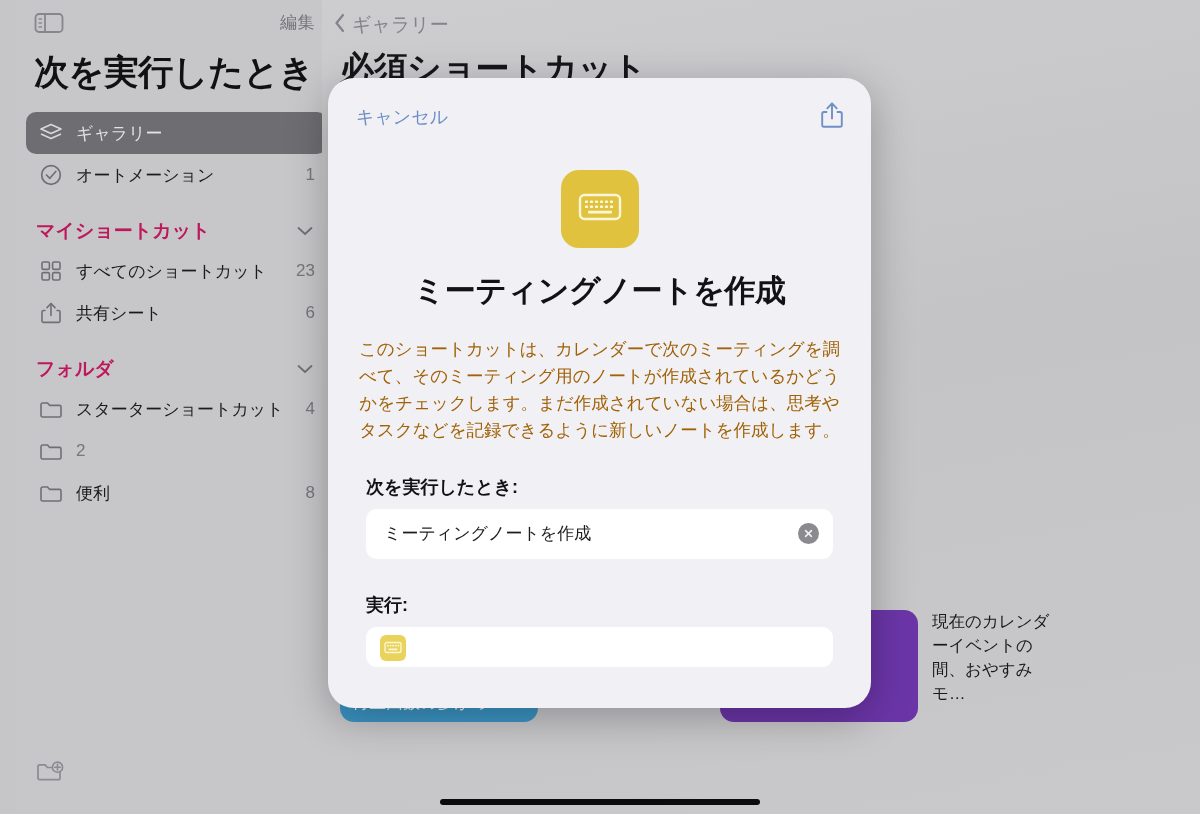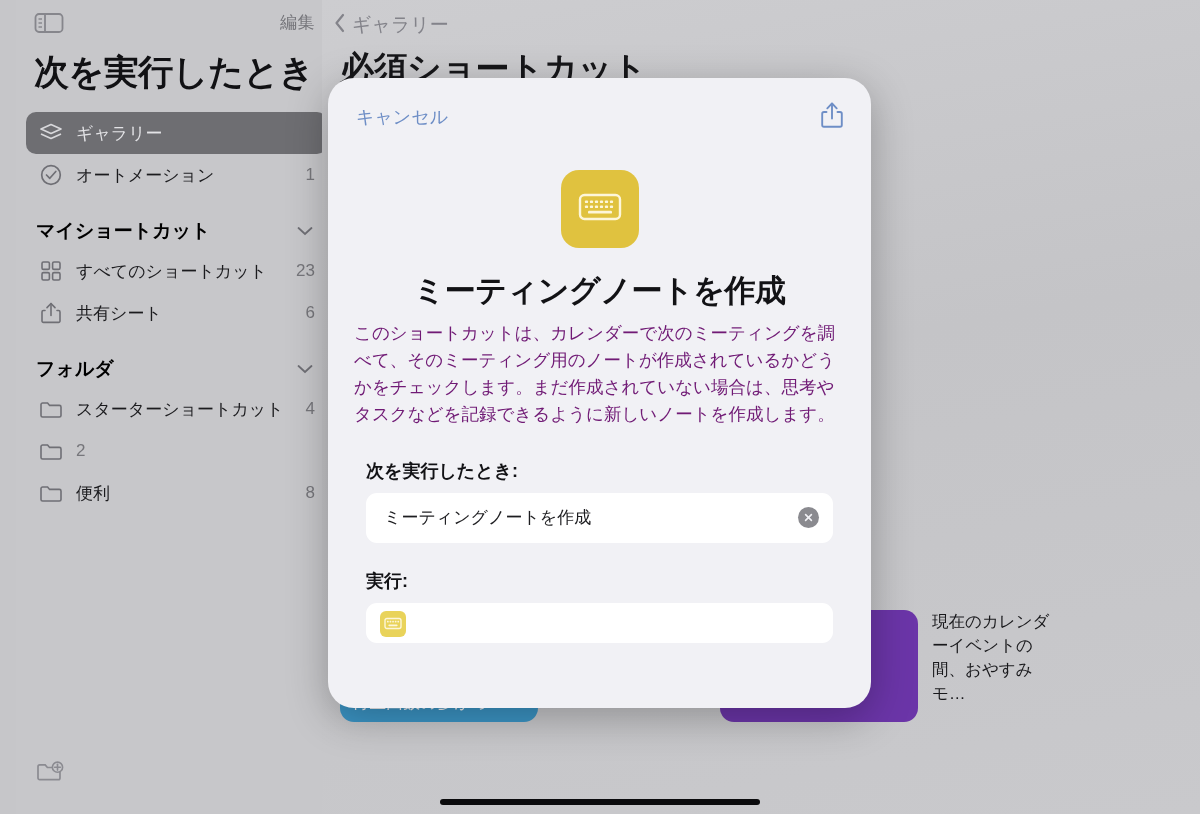--- a/index.html
+++ b/index.html
@@ -62,21 +62,21 @@
   }
   .sb-row.sel .sb-label { color: #e3e3e6; }
   .sb-row .sb-count {
     font-size: 17px; color: #76767b;
   }
   .sb-section {
     display: flex; align-items: center; justify-content: space-between;
     padding: 22px 24px 6px 20px;
   }
   .sb-section-t {
-    font-size: 19px; font-weight: bold; color: #000000;
+    font-size: 19px; font-weight: bold; color: #be185d;
   }
   .sb-bottom {
     position: absolute; left: 20px; bottom: 26px;
   }
 
   
   #content {
     position: absolute; left: 322px; top: 0;
     width: 878px; height: 814px;
     background: linear-gradient(170deg,#cdcdd0 0%,#c4c4c7 45%,#c9c9cc 100%);
@@ -153,25 +153,25 @@
     display: flex; align-items: center; justify-content: center;
   }
   .md-title {
     text-align: center;
     font-size: 31px; font-weight: bold;
     color: #121215;
     margin-top: 22px;
     letter-spacing: -0.5px;
   }
   .md-desc {
-    margin: 8px 26px 0 26px;
+    margin: 24px 26px 0 26px;
     font-size: 17.5px;
     line-height: 1.55;
-    text-align: left;
-    color: #701a75;
+    text-align: center;
+    color: #a16207;
   }
   .md-field-label {
     font-size: 18px; font-weight: bold; color: #121215;
     margin: 30px 0 10px 38px;
   }
   .md-input {
     margin: 0 38px;
     height: 50px;
     background: #fff;
     border-radius: 11px;
@@ -492,21 +492,21 @@
     <div class="md-input">
       <span class="md-input-val">ミーティングノートを作成</span>
       <span class="md-clear">
         <svg width="13" height="13" viewBox="0 0 13 13">
           <line x1="3.6" y1="3.6" x2="9.4" y2="9.4" stroke="#f1f1f5" stroke-width="1.6" stroke-linecap="round"></line>
           <line x1="9.4" y1="3.6" x2="3.6" y2="9.4" stroke="#f1f1f5" stroke-width="1.6" stroke-linecap="round"></line>
         </svg>
       </span>
     </div>
 
-    <div class="md-field-label" style="margin-top:26px">実行:</div>
+    <div class="md-field-label" style="margin-top:34px">実行:</div>
 
     <div class="md-action-row">
       <div class="md-action-ico">
         <svg width="18" height="13" viewBox="0 0 18 13">
           <rect x="1" y="1.5" width="16" height="10" rx="2" fill="none" stroke="#fdf6d9" stroke-width="1.4"></rect>
           <g fill="#fdf6d9">
             <rect x="3" y="3.8" width="1.7" height="1.6" rx=".4"></rect>
               <rect x="5.6" y="3.8" width="1.7" height="1.6" rx=".4"></rect>
             <rect x="8.2" y="3.8" width="1.7" height="1.6" rx=".4"></rect>
               <rect x="10.8" y="3.8" width="1.7" height="1.6" rx=".4"></rect>

